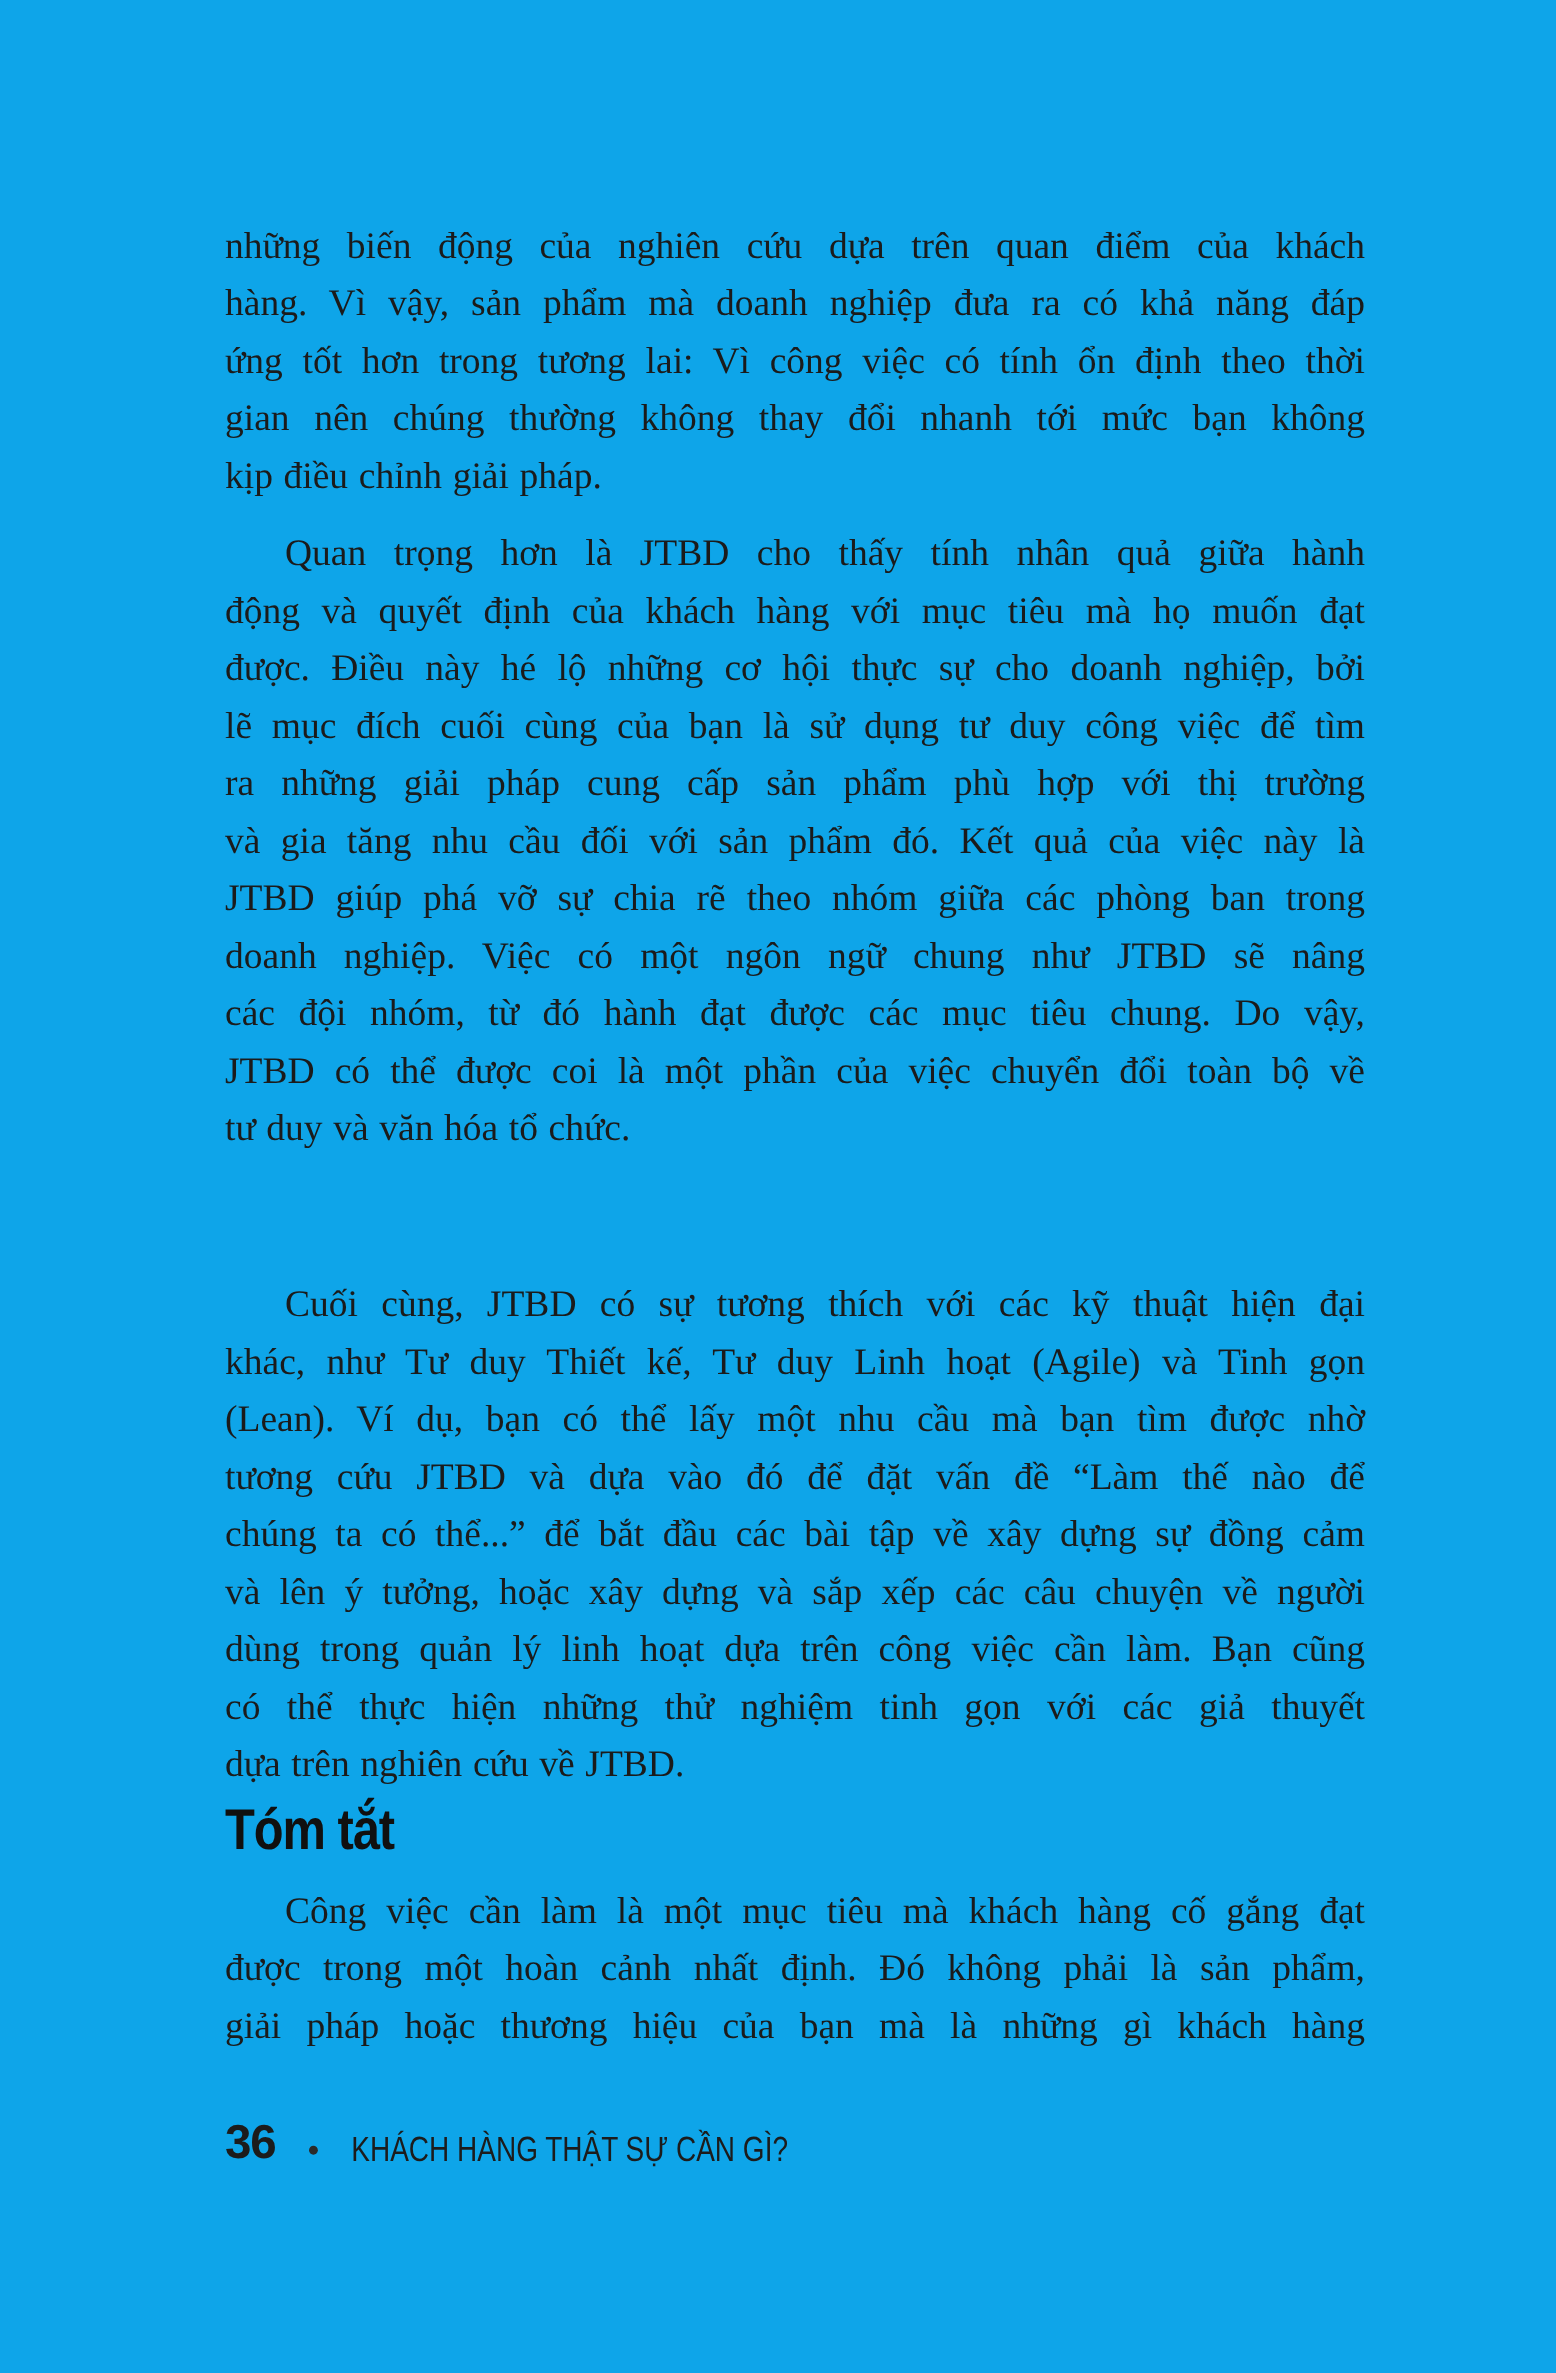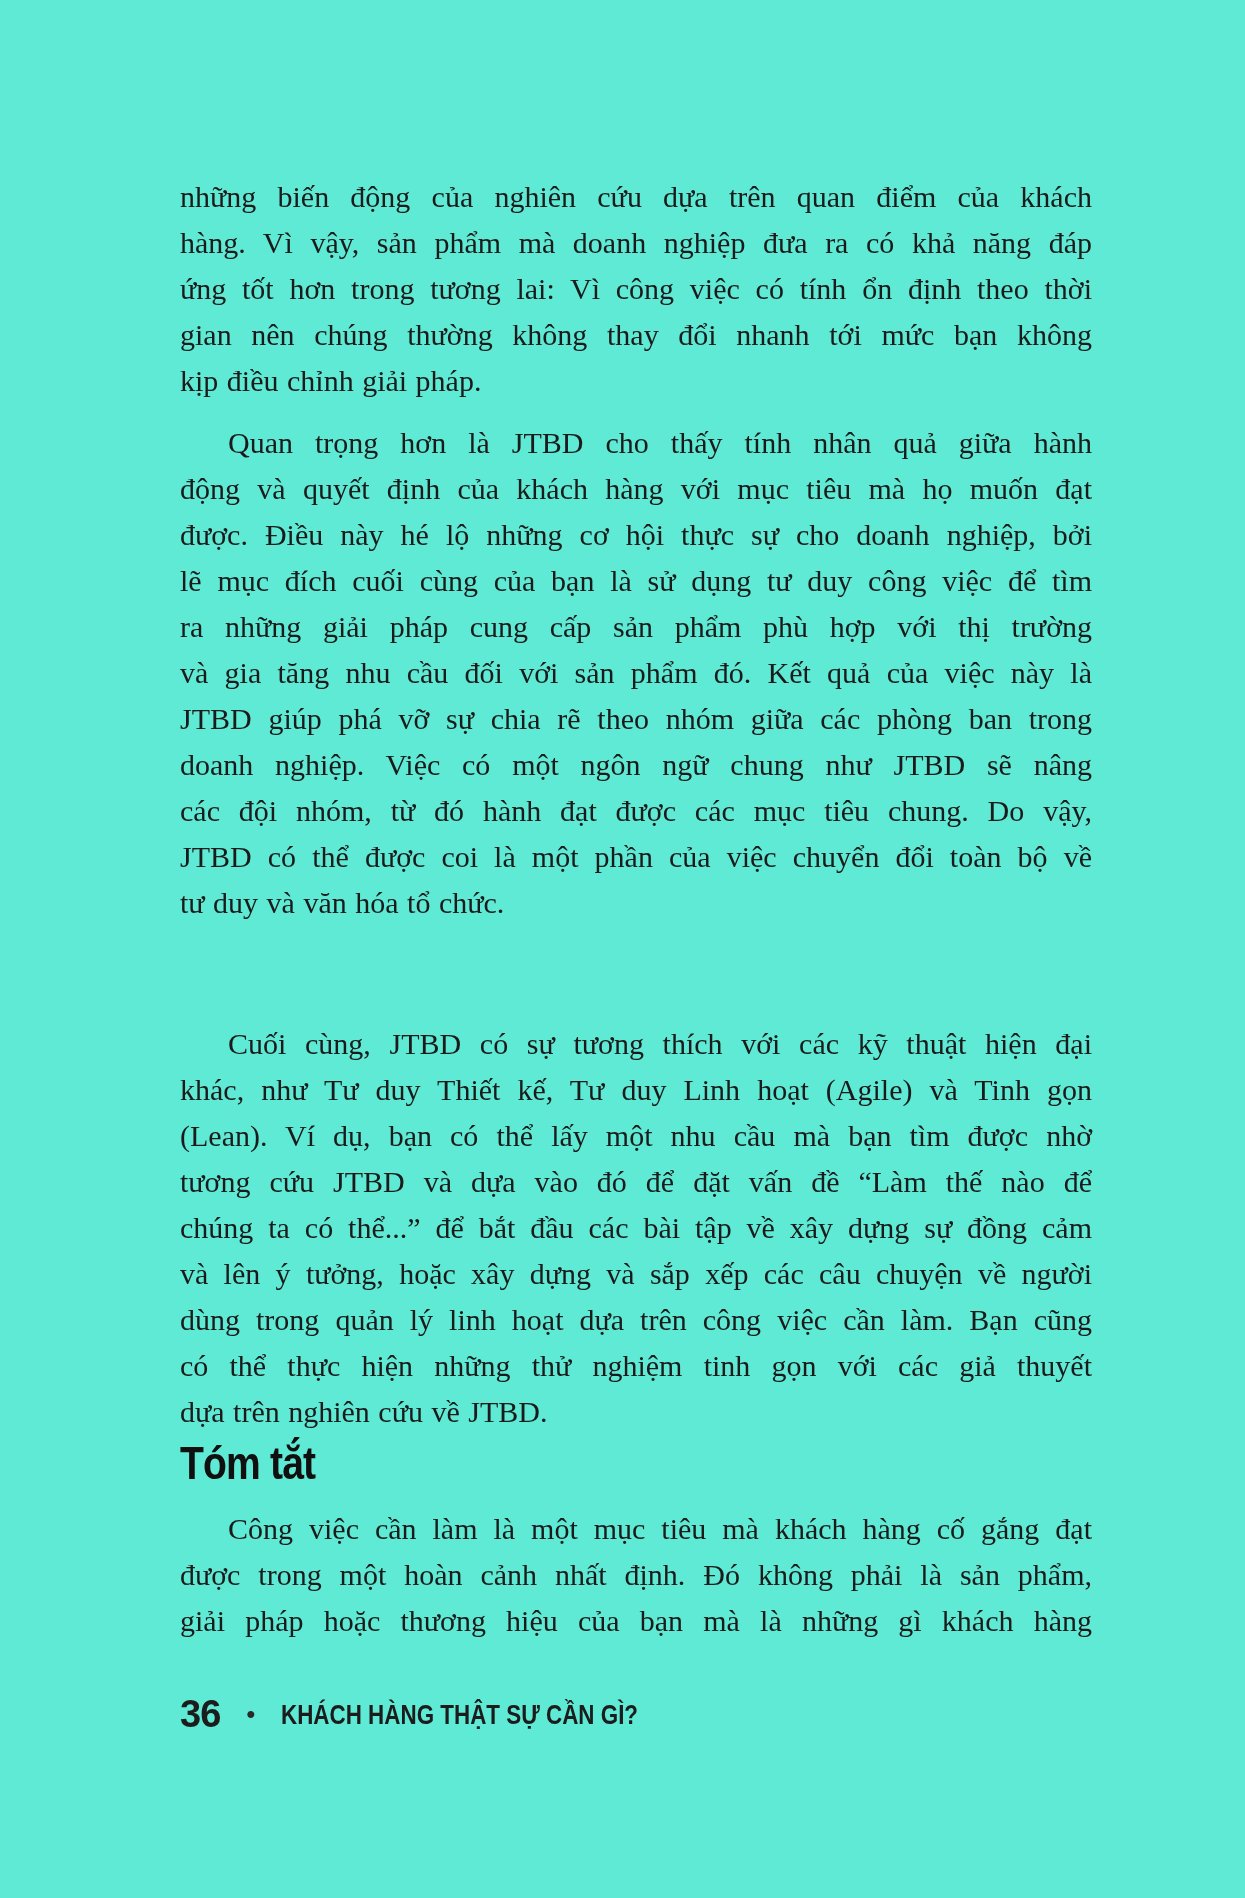--- a/index.html
+++ b/index.html
@@ -1,19 +1,19 @@
 <!DOCTYPE html>
 <html><head>
 <meta charset="utf-8">
 <style>
   html,body{margin:0;padding:0;background:#e9e9e9;}
   .page{
     position:relative;
     width:1245px;height:1898px;
-    background:#5eead4;
+    background:#0ea5e9;
     font-family:"Liberation Serif","DejaVu Serif",serif;
     color:#1b1b1b;
     overflow:hidden;
   }
   .block{position:absolute;left:180px;width:912px;}
   .ln{
     font-size:30px;
     line-height:46px;
     height:46px;
     word-spacing:1px;
@@ -29,27 +29,27 @@
     position:absolute;left:180px;top:1436px;
     font-family:"Liberation Sans","DejaVu Sans",sans-serif;
     font-weight:700;
     font-size:46px;line-height:54px;
     color:#101010;
     letter-spacing:-1px;
   }
   .hscale{display:inline-block;transform:scaleX(0.85);transform-origin:0 100%;}
   .footer{
     position:absolute;left:180px;top:1693px;
-    display:flex;align-items:center;gap:26px;
+    display:flex;align-items:flex-end;gap:26px;
     font-family:"Liberation Sans","DejaVu Sans",sans-serif;
     color:#1c1c1c;
   }
   .pagenum{font-size:38px;font-weight:700;letter-spacing:-1px;}
   .dot{font-size:26px;color:#2a2a2a;}
-  .booktitle{font-size:28px;font-weight:700;white-space:nowrap;}
+  .booktitle{font-size:28px;font-weight:400;white-space:nowrap;}
   .tscale{display:inline-block;transform:scaleX(0.8);transform-origin:0 100%;}
 </style>
 </head>
 <body>
 
 <div class="page">
 
   <div class="block p1">
     <div class="ln j">những biến động của nghiên cứu dựa trên quan điểm của khách</div>
     <div class="ln j">hàng. Vì vậy, sản phẩm mà doanh nghiệp đưa ra có khả năng đáp</div>

